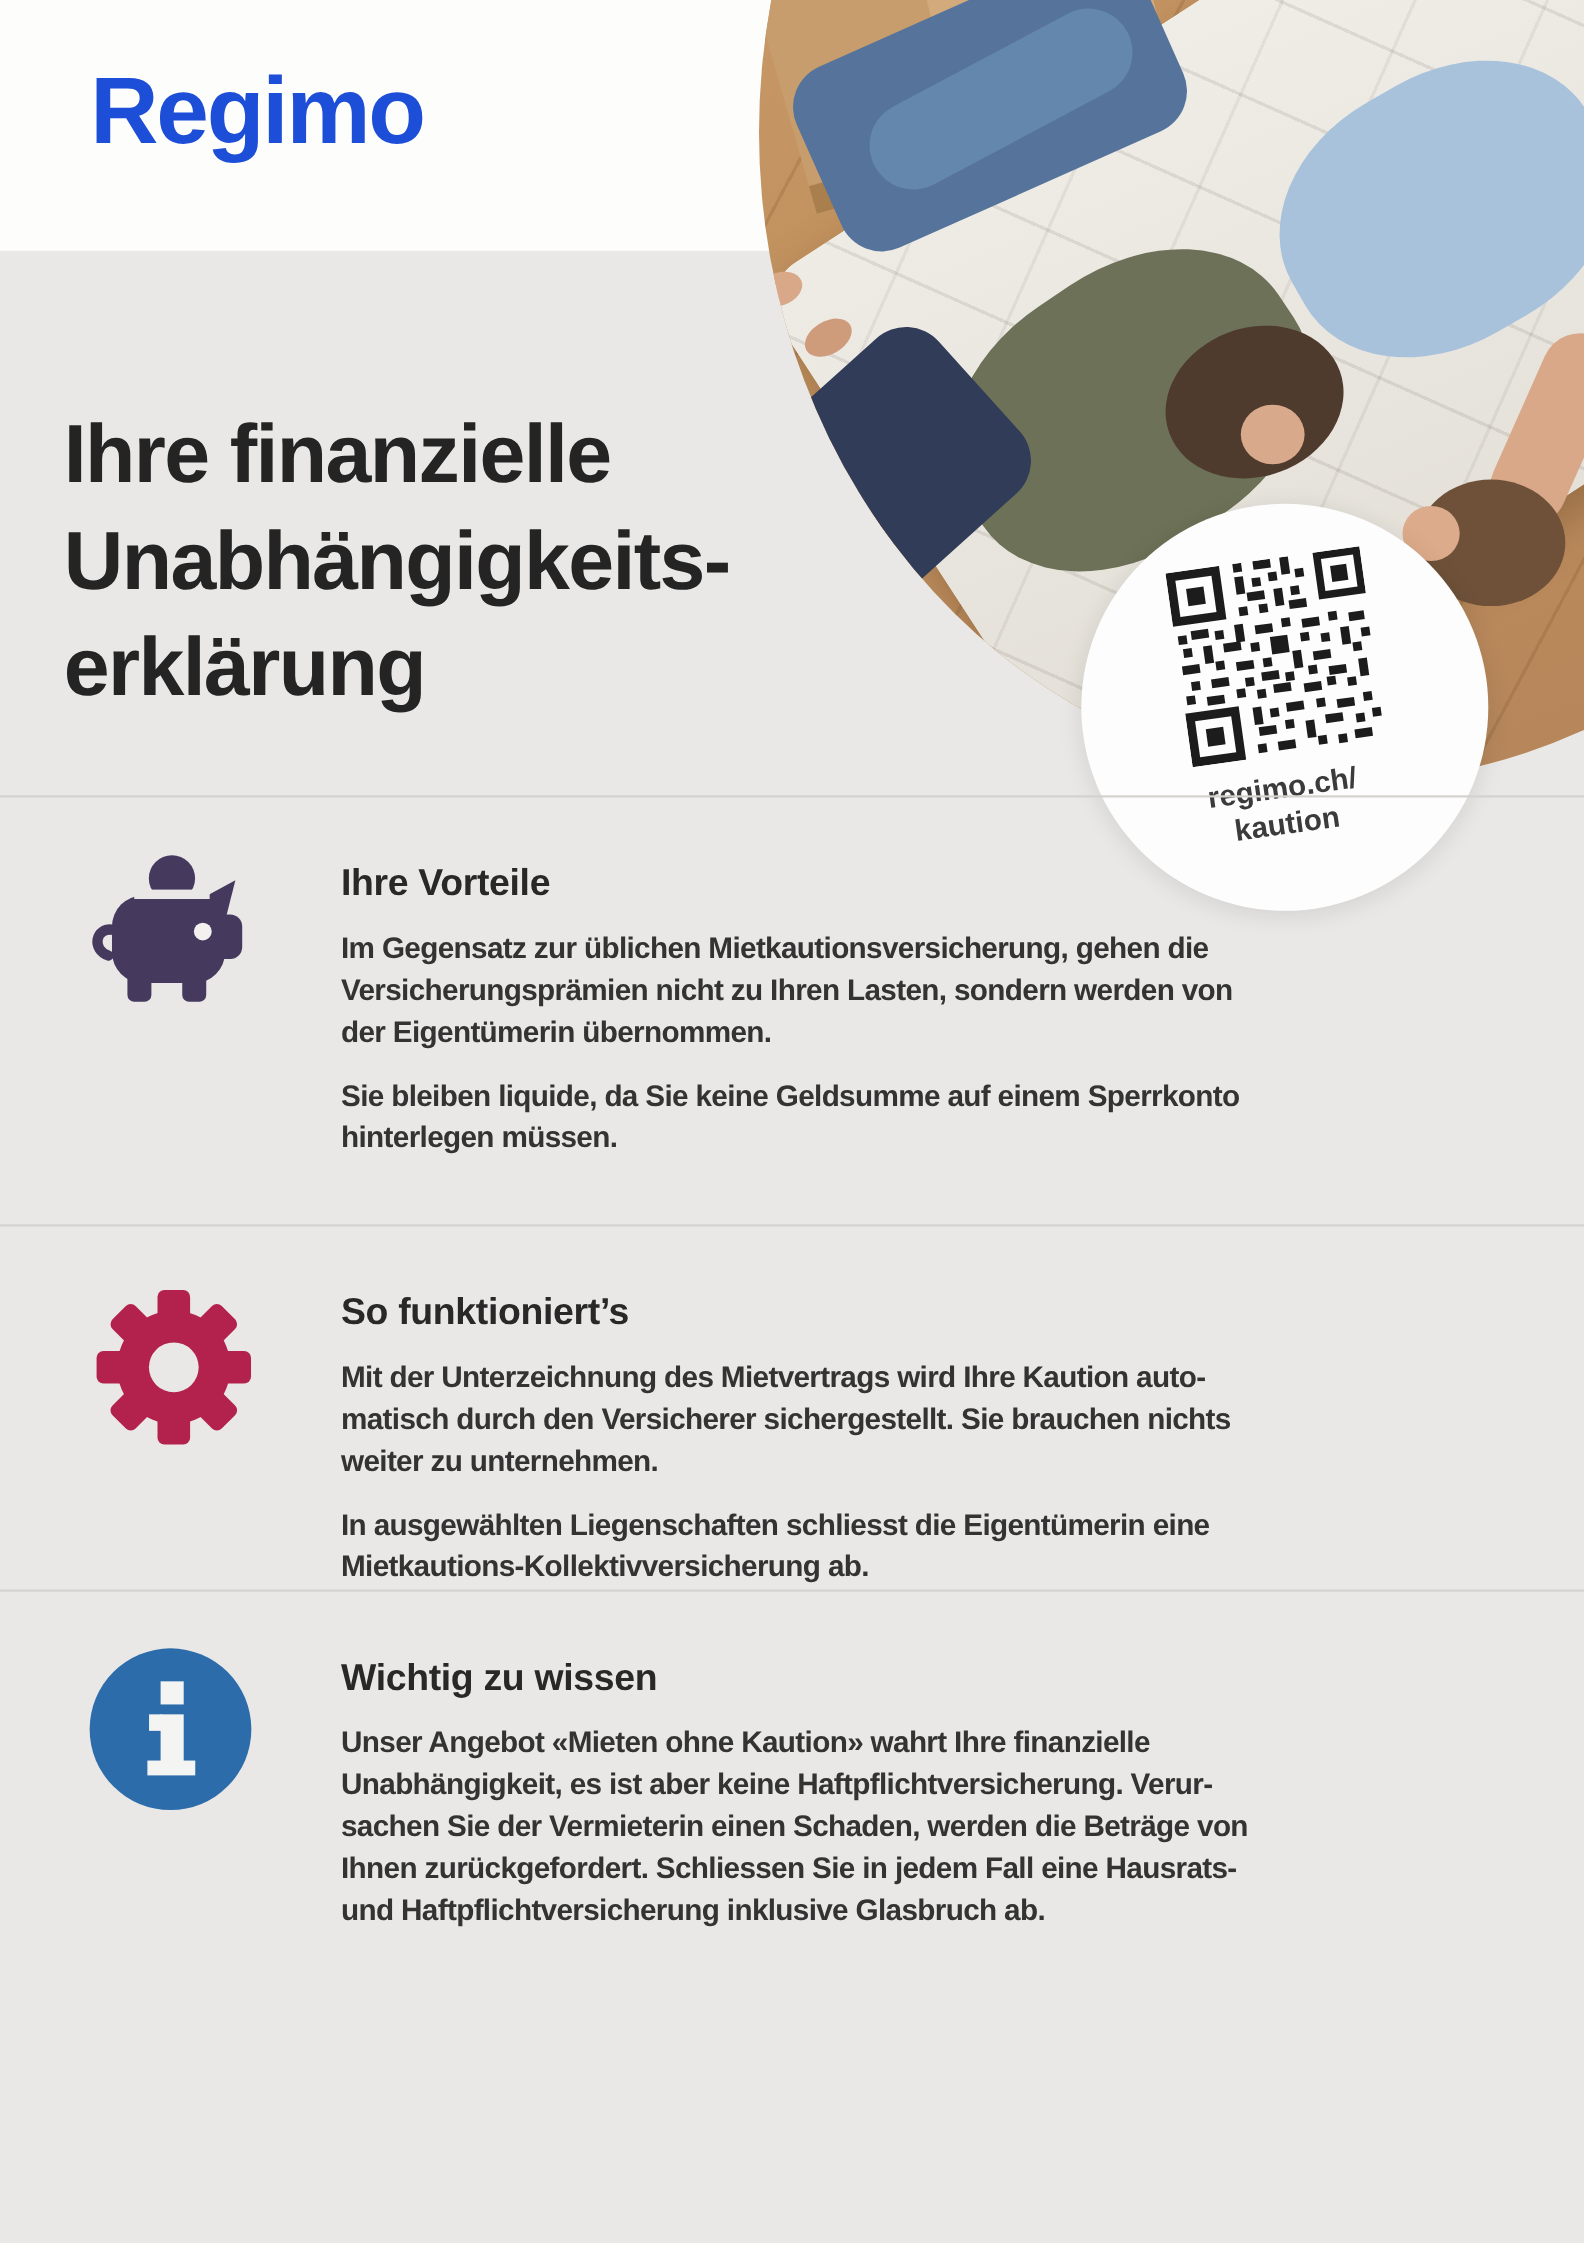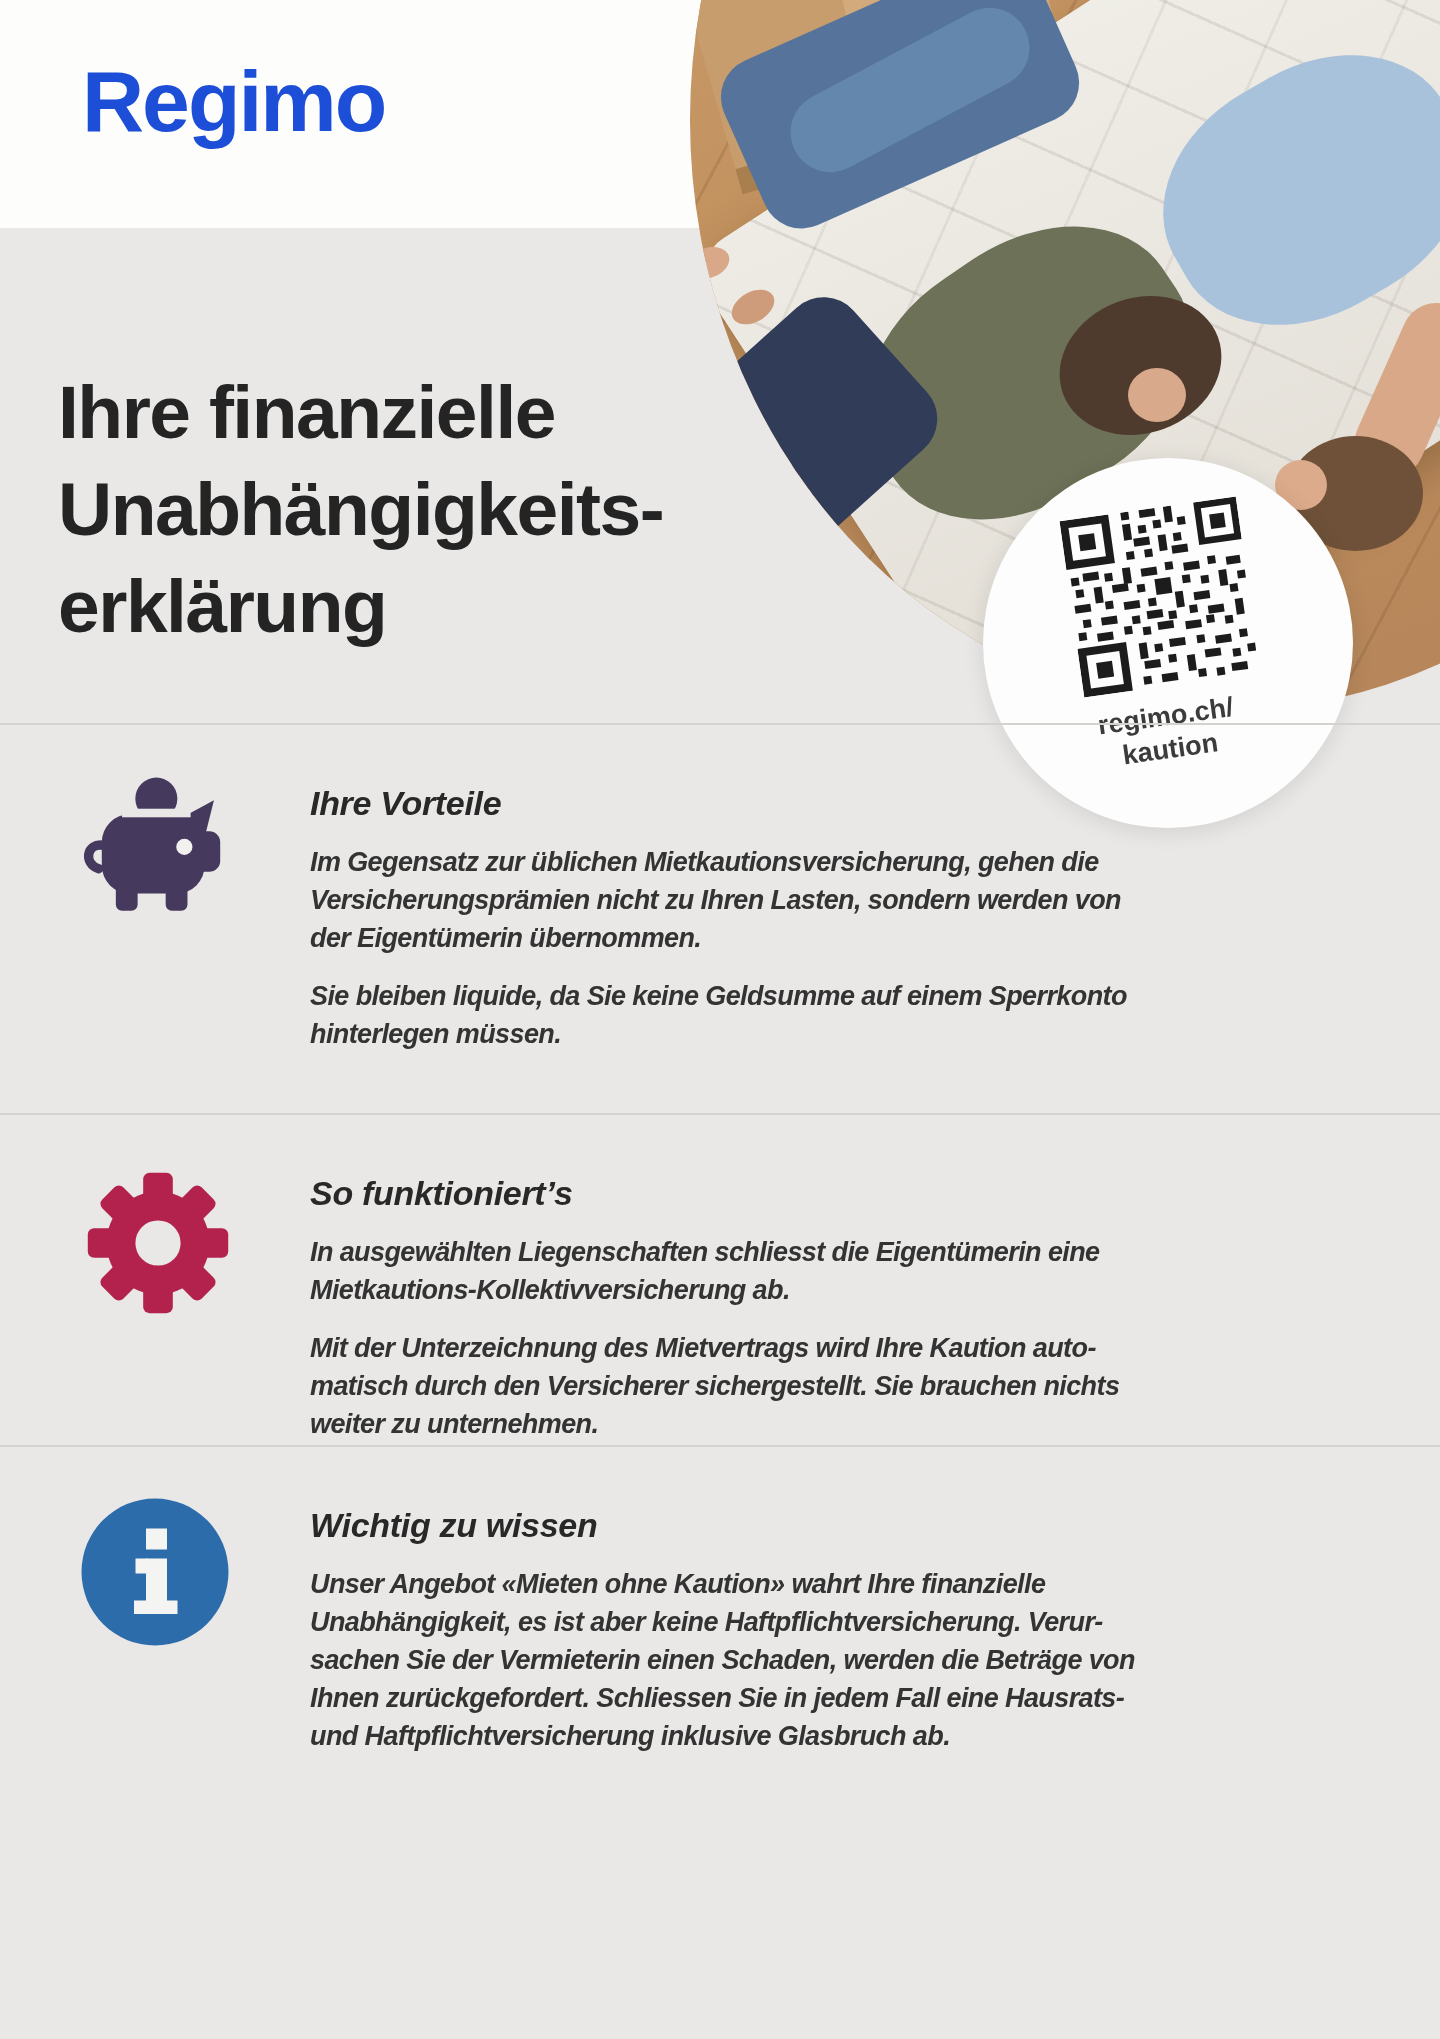--- a/index.html
+++ b/index.html
@@ -74,21 +74,21 @@
     font-size:75px;line-height:97px;font-weight:700;letter-spacing:-1.5px;color:#242424;
     white-space:pre-line;
   }
   
   .sections{position:absolute;left:0;top:723px;width:100%;}
   .section{display:flex;border-top:2px solid #d3d2cf;box-sizing:border-box;}
   .section.s1{height:390px;}
   .section.s2{height:332px;}
   .section.s3{height:534px;}
   .icon-col{flex:0 0 310px;box-sizing:border-box;padding:50px 0 0 80px;}
-  .text-col{flex:1 1 auto;padding:48px 30px 16px 0;max-width:1100px;font-style:italic;}
+  .text-col{flex:1 1 auto;padding:48px 30px 16px 0;max-width:1100px;}
   .section h2{
     margin:8px 0 18px 0;font-size:34px;line-height:44px;font-weight:700;
     letter-spacing:-0.3px;color:#282828;
   }
   .section p{
     margin:0 0 20px 0;font-size:27px;line-height:38px;font-weight:600;
     letter-spacing:-0.6px;color:#333;white-space:pre-line;
   }
 </style>
 </head>
@@ -256,25 +256,25 @@
             <rect x="40.5" y="5" width="19" height="90" rx="4" transform="rotate(45 50 50)"></rect>
             <rect x="40.5" y="5" width="19" height="90" rx="4" transform="rotate(90 50 50)"></rect>
             <rect x="40.5" y="5" width="19" height="90" rx="4" transform="rotate(135 50 50)"></rect>
             <circle cx="50" cy="50" r="33"></circle>
           </g>
           <circle cx="50" cy="50" r="14.5" fill="#e9e8e6"></circle>
         </svg>
       </div>
       <div class="text-col">
         <h2>So funktioniert’s</h2>
-        <p>In ausgewählten Liegenschaften schliesst die Eigentümerin eine
-Mietkautions-Kollektivversicherung ab.</p>
         <p>Mit der Unterzeichnung des Mietvertrags wird Ihre Kaution auto-
 matisch durch den Versicherer sichergestellt. Sie brauchen nichts
 weiter zu unternehmen.</p>
+        <p>In ausgewählten Liegenschaften schliesst die Eigentümerin eine
+Mietkautions-Kollektivversicherung ab.</p>
       </div>
     </section>
 
     <section class="section s3">
       <div class="icon-col">
         <svg width="150" height="150" viewBox="0 0 100 100" xmlns="http://www.w3.org/2000/svg">
           <circle cx="50" cy="50" r="49" fill="#2c6cab"></circle>
           <g fill="#f4f4f2">
             <rect x="44" y="21" width="14" height="14"></rect>
             <rect x="44" y="41" width="14" height="32"></rect>

